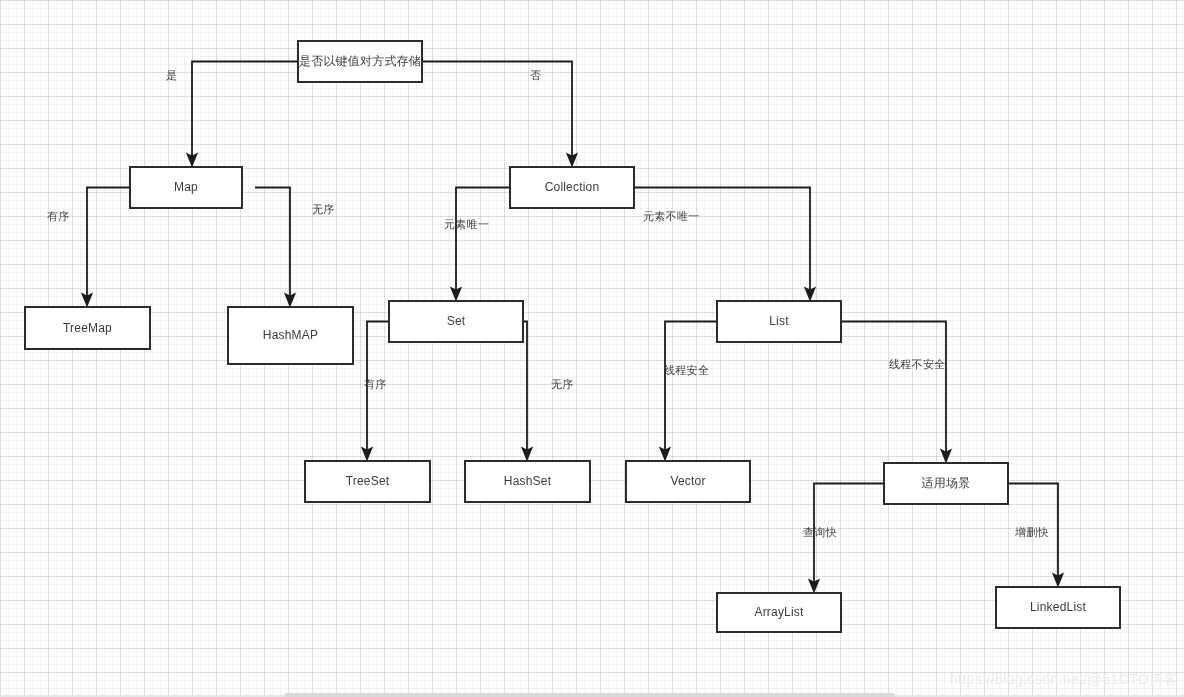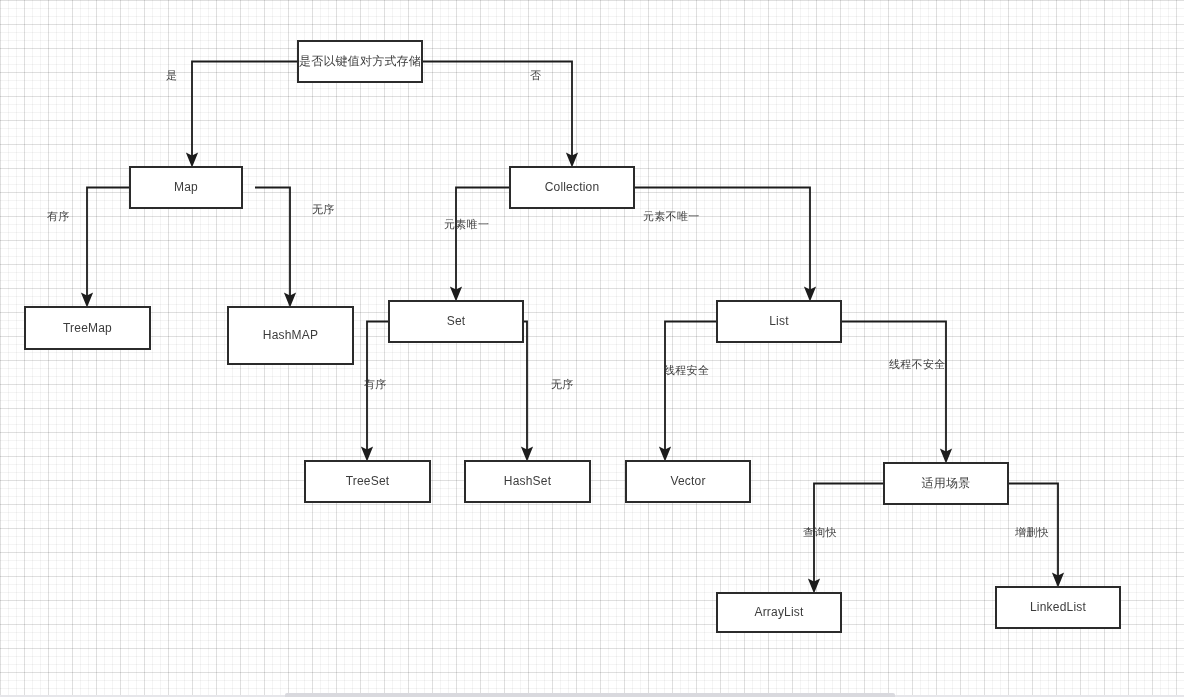--- a/index.html
+++ b/index.html
@@ -155,13 +155,14 @@
       <div class="edge-label" style="left: 551px; top: 377px;">无序</div>
       <div class="edge-label" style="left: 657px; top: 363px; margin-left: 7px;">线程安全</div>
       <div class="edge-label" style="left: 889px; top: 357px;">线程不安全</div>
       <div class="edge-label" style="left: 803px; top: 525px;">查询快</div>
       <div class="edge-label" style="left: 1015px; top: 525px;">增删快</div>
     </div>
 
   <div class="bottom-rule"></div>
   <div class="bottom-tab"></div>
 
+  <div class="watermark">https://blog.csdn.net/@51CTO博客</div>
 </div>
 
 </body></html>

